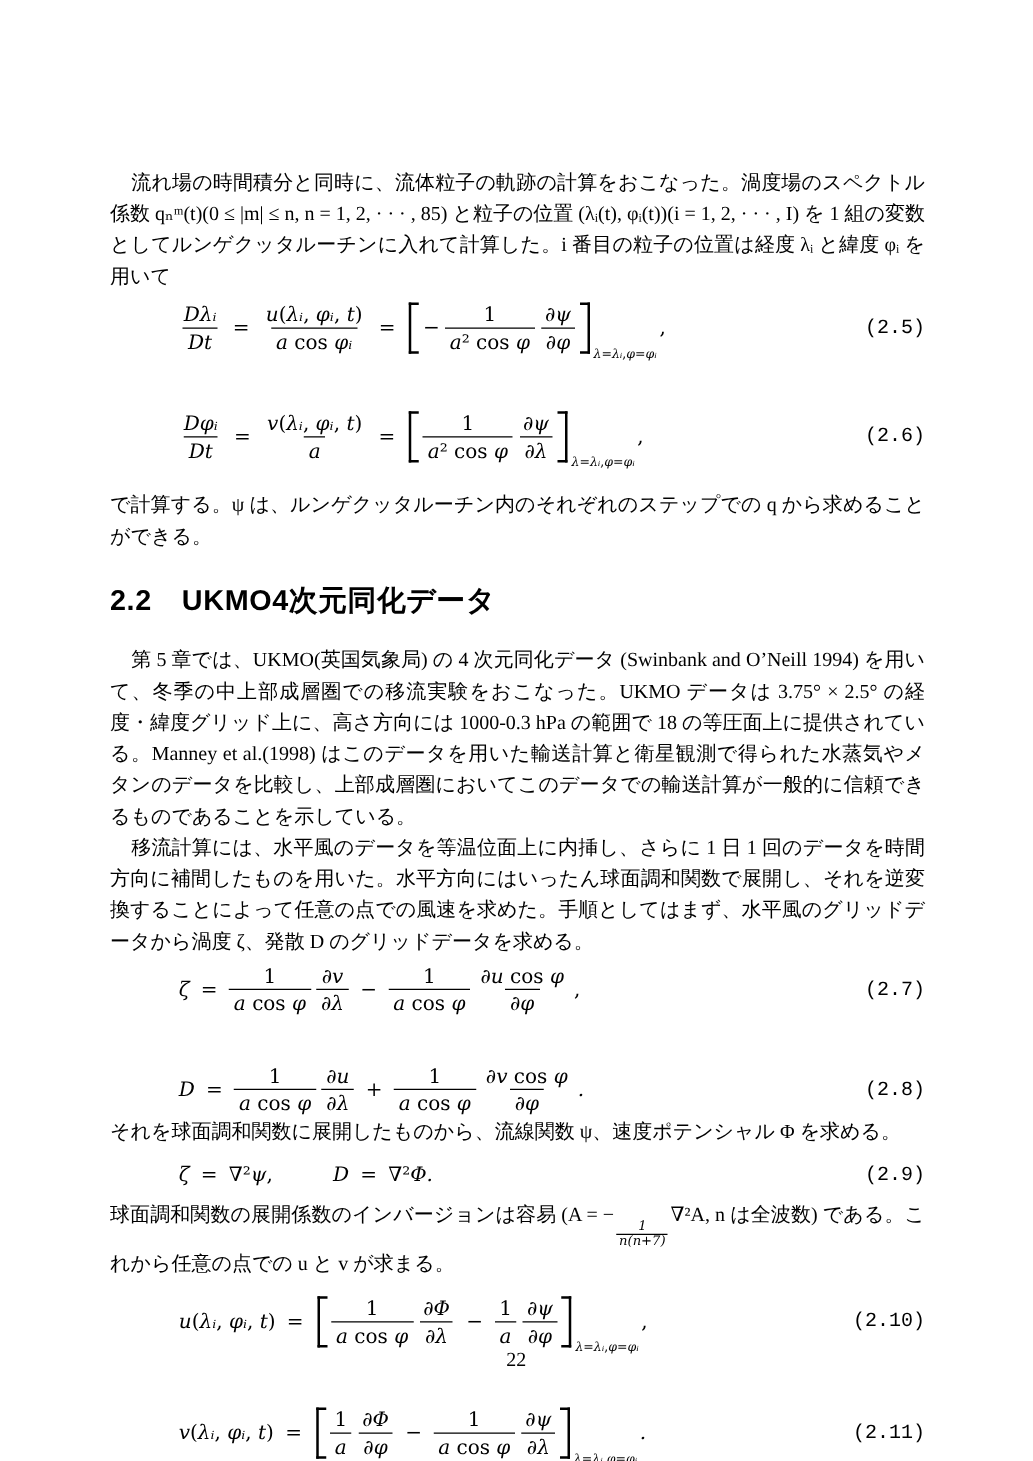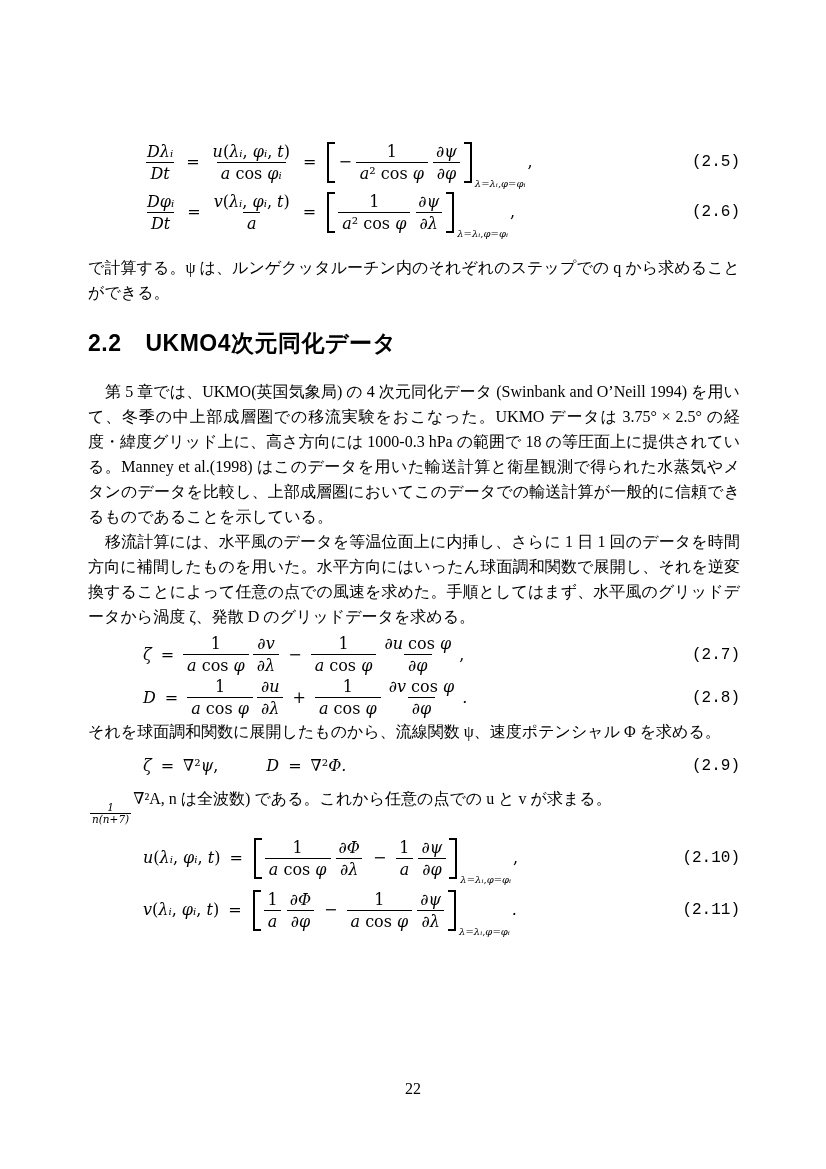--- a/index.html
+++ b/index.html
@@ -36,20 +36,21 @@
   .sec-num { margin-right: 24px; }
 
   
   .eq-row {
     display: flex;
     align-items: center;
     padding-left: 53px;
     font-family: "DejaVu Serif", serif;
     font-size: 16px;
     line-height: 20px;
+    margin-top: 37px;
   }
   .eq-content { display: inline-flex; align-items: center; }
   .eq-number { margin-left: auto; font-style: normal; font-family: Liberation Mono, monospace; }
   .mi { font-style: italic; }
   .mu { font-style: normal; }
   .op { margin: 0 7px; white-space: nowrap; }
   .mtxt { margin: 0 2px; white-space: nowrap; }
   .frac { display: inline-flex; flex-direction: column; align-items: center; margin: 0 2px; }
   .fnum, .fden { padding: 1px 4px; text-align: right; line-height: 19px; white-space: nowrap; display: block; }
   .fden { border-top: 1px solid #000; }
@@ -83,20 +84,21 @@
     text-align: center;
     font-size: 16px;
   }
 </style>
 </head>
 <body>
 
 <div class="page">
   <div class="content">
 
+    <p class="para indent">流れ場の時間積分と同時に、流体粒子の軌跡の計算をおこなった。渦度場のスペクトル係数 qₙᵐ(t)(0 ≤ |m| ≤ n, n = 1, 2, · · · , 85) と粒子の位置 (λᵢ(t), φᵢ(t))(i = 1, 2, · · · , I) を 1 組の変数としてルンゲクッタルーチンに入れて計算した。i 番目の粒子の位置は経度 λᵢ と緯度 φᵢ を用いて</p>
 
     <div class="eq-row" style="margin-top:3px; min-height:50px;">
         <span class="eq-content">
           <span class="frac">
             <span class="fnum"><span><span class="mi">Dλᵢ</span></span></span>
             <span class="fden"><span><span class="mi">Dt</span></span></span>
           </span>
           <span class="op"><span class="mu">=</span></span>
           <span class="frac">
             <span class="fnum"><span><span class="mi">u</span><span class="mu">(</span><span class="mi">λᵢ</span><span class="mu">,</span><span class="mi"> φᵢ</span><span class="mu">,</span><span class="mi"> t</span><span class="mu">)</span></span></span>
@@ -216,21 +218,21 @@
           <span class="op"><span class="mu">=</span></span>
           <span class="mtxt"><span class="mu">∇</span><span class="mu">²</span><span class="mi">ψ</span><span class="mu">,</span></span>
           <span class="spacer" style="width: 44px;"></span>
           <span class="mtxt"><span class="mi">D</span></span>
           <span class="op"><span class="mu">=</span></span>
           <span class="mtxt"><span class="mu">∇</span><span class="mu">²</span><span class="mi">Φ.</span></span>
         </span>
         <span class="eq-number">(2.9)</span>
       </div>
 
-    <p class="para" style="margin-top:6px;"><span class="ifrac">
+    <p class="para" style="margin-top:6px;"><span>球面調和関数の展開係数のインバージョンは容易 (A = −</span><span class="ifrac">
           <span class="inum">1</span>
           <span class="iden">n(n+7)</span>
         </span><span>∇²A, n は全波数) である。これから任意の点での u と v が求まる。</span></p>
 
     <div class="eq-row" style="margin-top:7px; min-height:52px;">
         <span class="eq-content">
           <span class="mtxt"><span class="mi">u</span><span class="mu">(</span><span class="mi">λᵢ</span><span class="mu">,</span><span class="mi"> φᵢ</span><span class="mu">,</span><span class="mi"> t</span><span class="mu">)</span></span>
           <span class="op"><span class="mu">=</span></span>
           <span class="brack lb"></span>
           <span class="frac">

